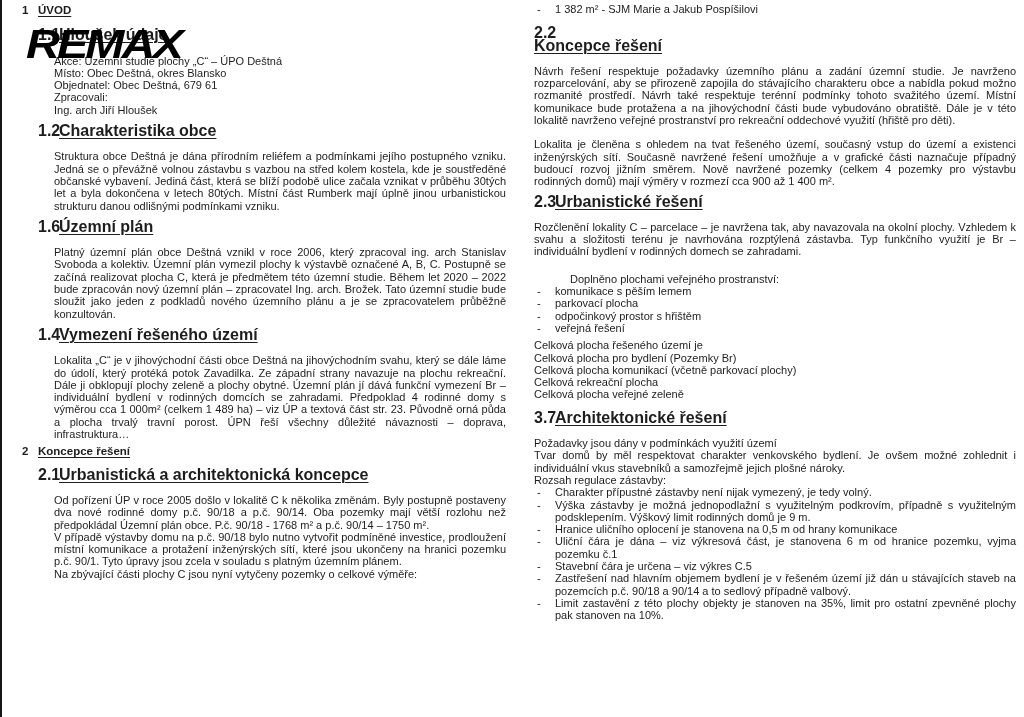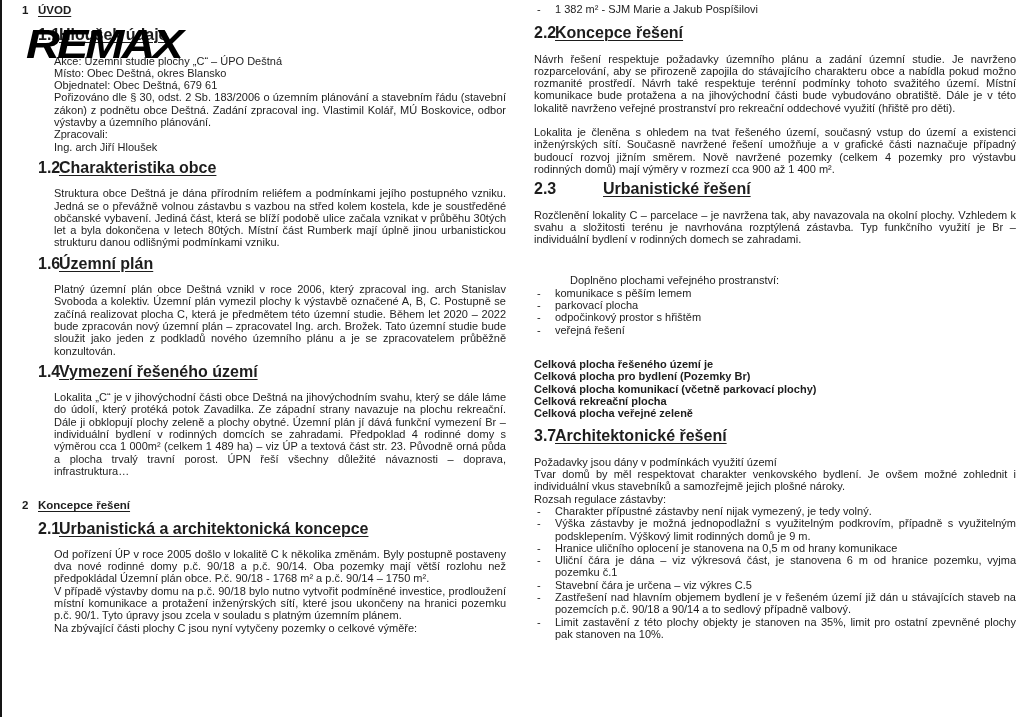--- a/index.html
+++ b/index.html
@@ -39,26 +39,26 @@
   }
   .col-left .sec-heading { margin-left:16px; }
   .sec-heading .num { width:21px; flex:none; }
   .u { text-decoration:underline; text-underline-offset:2px; text-decoration-thickness:1px; }
 
   .body-ind { margin-left:32px; }
   p { margin:0; }
   .just { text-align:justify; }
   .line { white-space:nowrap; }
 
-  .mt8  { margin-top:8px;gap:48px; }
-  .mt9  { margin-top:22px;font-weight:bold; }
+  .mt8  { margin-top:8px; }
+  .mt9  { margin-top:5px; }
   .mt11 { margin-top:11px; }
-  .mt12 { margin-top:12px; }
+  .mt12 { margin-top:12px;flex-direction:column; }
   .mt13 { margin-top:13px; }
-  .mt15 { margin-top:29px;padding-left:36px; }
+  .mt15 { margin-top:15px;padding-left:36px; }
 
   .bullet { display:flex; }
   .bullet .dash { width:18px; flex:none; padding-left:3px; }
   .bullet .btxt { flex:1; text-align:justify; }
 </style>
 </head>
 <body>
 
 <div class="edge-artifact"></div>
 
@@ -73,21 +73,20 @@
 
   <div class="sec-heading mt13">
     <span class="num">1.1</span>
     <span class="u">Hloušek údaje</span>
   </div>
 
   <div class="body-ind">
     <div class="line">Akce: Územní studie plochy „C“ – ÚPO Deštná</div>
     <div class="line">Místo: Obec Deštná, okres Blansko</div>
     <div class="line">Objednatel: Obec Deštná, 679 61</div>
-    <p class="just">Pořizováno dle § 30, odst. 2 Sb. 183/2006 o územním plánování a stavebním řádu (stavební zákon) z podnětu obce Deštná. Zadání zpracoval ing. Vlastimil Kolář, MÚ Boskovice, odbor výstavby a územního plánování.</p>
     <div class="line">Zpracovali:</div>
     <div class="line">Ing. arch Jiří Hloušek</div>
   </div>
 
   <div class="sec-heading">
     <span class="num">1.2</span>
     <span class="u">Charakteristika obce</span>
   </div>
   <p class="just body-ind">Struktura obce Deštná je dána přírodním reliéfem a podmínkami jejího postupného vzniku. Jedná se o převážně volnou zástavbu s vazbou na střed kolem kostela, kde je soustředěné občanské vybavení. Jediná část, která se blíží podobě ulice začala vznikat v průběhu 30tých let a byla dokončena v letech 80tých. Místní část Rumberk mají úplně jinou urbanistickou strukturu danou odlišnými podmínkami vzniku.</p>
 

